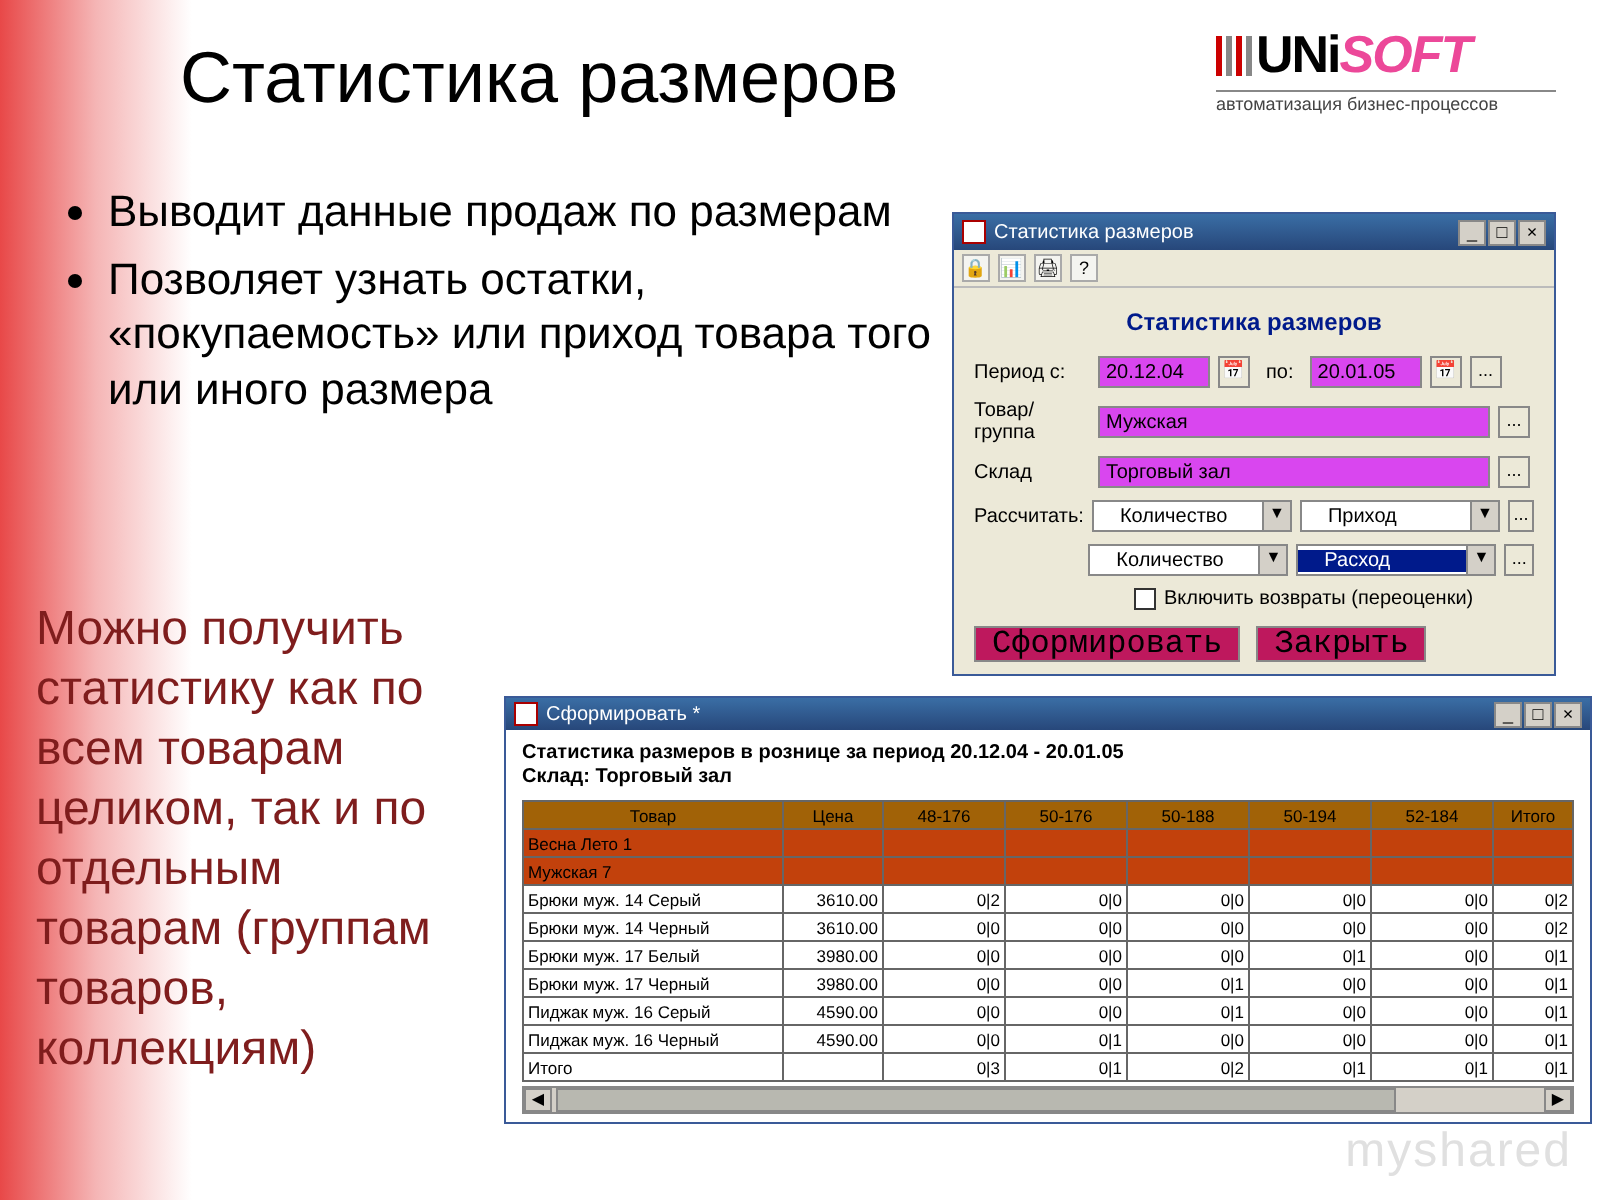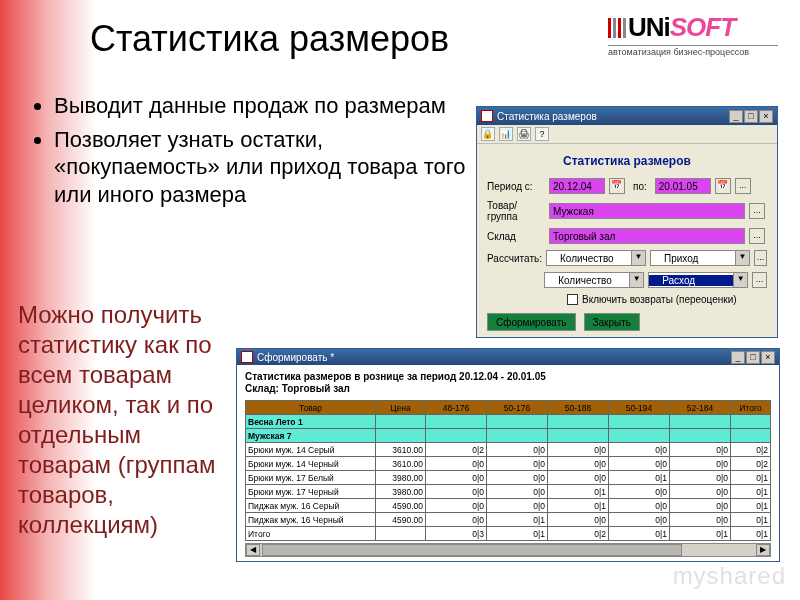--- a/index.html
+++ b/index.html
@@ -116,25 +116,25 @@
   }
   .dropdown .dd-val { padding: 0 13px; width: 84px; }
   .dropdown .dd-arrow {
     width: 14px; height: 14px;
     background: #d4d0c8; border-left: 1px solid #888;
     text-align: center; line-height: 12px; font-size: 8px;
   }
   .dropdown.sel-dark .dd-val { background: #001a8b; color: #fff; }
   .btn {
     border: 1px solid #888;
-    background: #15803d;
+    background: #be185d;
     height: 18px;
-    font-size: 10px;
+    font-size: 16px;
     padding: 0 8px;
-    display: inline-flex; align-items: center;
+    display: inline-flex; align-items: center; font-family: Liberation Mono, monospace;
   }
   .dots-btn {
     width: 16px; height: 16px;
     border: 1px solid #888; background: #ece9d8;
     text-align: center; line-height: 12px; font-size: 9px;
   }
   .chk { display: flex; align-items: center; gap: 4px; margin-top: 4px; margin-left: 80px; }
   .chk-box { width: 11px; height: 11px; border: 1px solid #333; background: #fff; }
   .btn-row { display: flex; gap: 8px; margin-top: 8px; }
   
@@ -150,28 +150,28 @@
   }
   table.grid th, table.grid td {
     border: 1px solid #666;
     padding: 0 2px;
     height: 14px;
     text-align: right;
     overflow: hidden;
   }
   table.grid th { background: #a16207; text-align: center; font-weight: normal; white-space: nowrap; }
   table.grid td.t { text-align: left; }
-  tr.grp td { background: #5eead4; font-weight: bold; }
+  tr.grp td { background: #c2410c; font-weight: normal; }
   .scroll-x { height: 14px; background: #d4d0c8; border: 1px solid #888; margin-top: 2px; position: relative; }
   .scroll-x .thumb { position: absolute; left: 16px; top: 0; width: 420px; height: 12px; background: #b8b8b0; border: 1px solid #888; }
   .scroll-x .ar { position: absolute; top: 0; width: 14px; height: 12px; background: #d4d0c8; border: 1px solid #888; text-align: center; font-size: 8px; line-height: 10px; }
   .scroll-x .ar-l { left: 0; }
   .scroll-x .ar-r { right: 0; }
   .win1 { top: 106px; left: 476px; width: 302px; }
-  .win2 { top: 348px; left: 236px; width: 544px; }
+  .win2 { top: 348px; left: 252px; width: 544px; }
 </style>
 </head>
 <body>
 
 <h1 class="page-title">Статистика размеров</h1>
 
 <div class="logo">
   <div class="logo-main">
     <span class="logo-bars">
       <svg viewBox="0 0 20 20">

